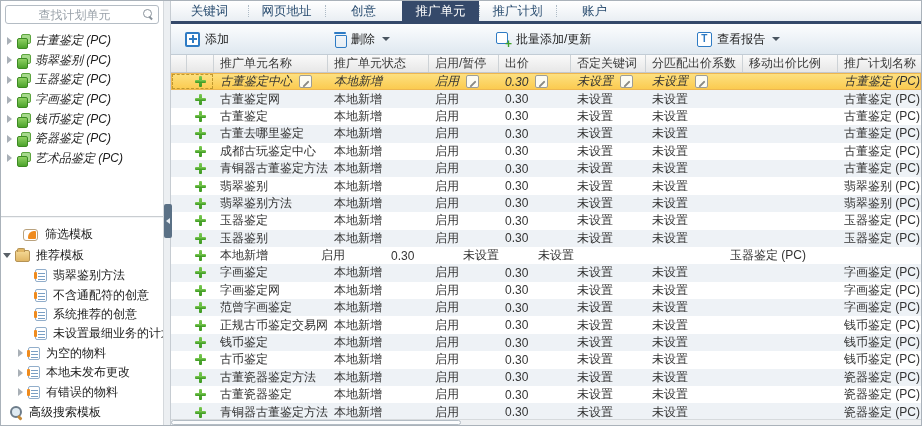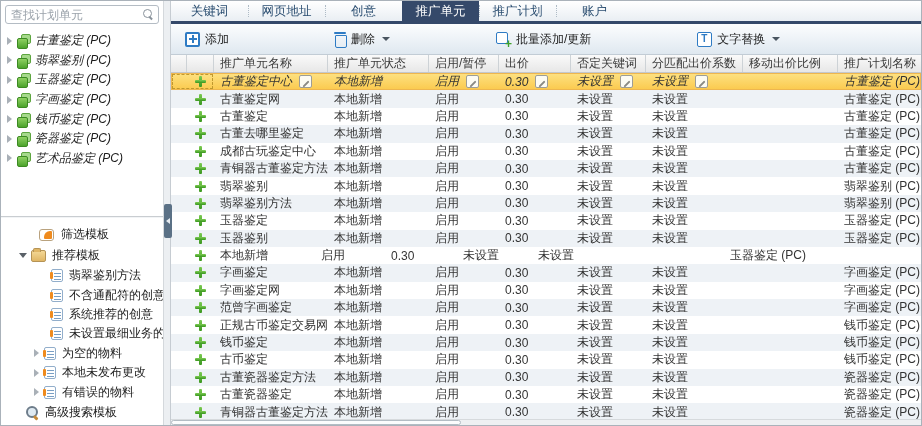--- a/index.html
+++ b/index.html
@@ -5,42 +5,42 @@
   * { margin:0; padding:0; box-sizing:border-box; }
   html,body { width:922px; height:426px; overflow:hidden;
     font-family:"Liberation Sans","DejaVu Sans",sans-serif; font-size:12px; color:#333; }
   .app { width:922px; height:426px; display:flex; background:#fff; border:1px solid #aab2ba; }
 
   
   .sidebar { width:162px; height:100%; display:flex; flex-direction:column; background:#fff; }
   .search-wrap { height:26px; padding:4px 4px 0 4px; }
   .search-box { position:relative; height:19px; border:1px solid #b4bcc4; border-radius:3px; background:#fff; }
   .search-box input { width:100%; height:100%; border:0; outline:0; padding:0 20px 0 5px;
-    font:12px "Liberation Sans","DejaVu Sans",sans-serif; color:#444; background:transparent; }
+    font:12px "Liberation Sans","DejaVu Sans",sans-serif; color:#444; background:transparent;text-align:center; }
   .search-box input::placeholder { color:#9aa2aa; }
   .mag { position:absolute; right:4px; top:3px; width:11px; height:11px; }
   .mag::before { content:""; position:absolute; left:0; top:0; width:7px; height:7px;
     border:1.5px solid #8a939c; border-radius:50%; }
   .mag::after { content:""; position:absolute; left:7px; top:7px; width:4px; height:1.7px;
     background:#8a939c; transform:rotate(45deg); transform-origin:0 0; }
 
   .tree { height:189px; padding-top:4px; overflow:hidden; }
   .tree-item { height:19.6px; display:flex; align-items:center; padding-left:6px; cursor:pointer; }
   .tw { width:0; height:0; border-top:4px solid transparent; border-bottom:4px solid transparent;
     border-left:5px solid #a9b0b7; margin-right:5px; flex:none; }
   .layers { position:relative; width:13px; height:13px; margin-right:5px; flex:none; }
   .layers::before { content:""; position:absolute; left:4px; top:0; width:8px; height:8px;
     background:#a6d98c; border:1px solid #5da53f; border-radius:2px; }
   .layers::after { content:""; position:absolute; left:0; top:4px; width:9px; height:9px;
     background:linear-gradient(#8fd162,#4ca32c); border:1px solid #3c8a22; border-radius:2px; }
   .tree-label { font-style:italic; color:#1c1c1c; white-space:nowrap; }
 
   .panel-divider { height:2px; border-top:1px solid #c9cdd1; background:#f2f4f6; }
 
-  .tpl-panel { flex:1; padding-top:6px;padding-left:16px; }
+  .tpl-panel { flex:1; padding-top:6px; }
   .tpl-item { height:21px; display:flex; align-items:center; cursor:pointer; white-space:nowrap; color:#222; }
   .tpl-sub { height:19.4px; }
   .arrow-exp { width:0; height:0; border-left:4px solid transparent; border-right:4px solid transparent;
     border-top:5px solid #5a6168; margin:0 4px 0 2px; flex:none; }
   .arrow-col { width:0; height:0; border-top:4px solid transparent; border-bottom:4px solid transparent;
     border-left:5px solid #a9b0b7; margin:0 5px 0 3px; flex:none; }
   .sp8{width:8px;flex:none}.sp22{width:22px;flex:none}.sp34{width:34px;flex:none}.sp14{width:14px;flex:none}
   .ic-filter { width:15px; height:12px; background:#fff; border:1px solid #b9a27e; border-radius:3px;
     position:relative; margin-right:7px; flex:none; overflow:hidden; }
   .ic-filter::after { content:""; position:absolute; right:1px; bottom:1px; width:8px; height:8px;
@@ -289,21 +289,21 @@
         <span class="caret"></span>
       </div>
       <span class="gap"></span>
       <div class="tbtn">
         <span class="ti ti-batch"></span>
         <span>批量添加/更新</span>
       </div>
       <span class="gap"></span>
       <div class="tbtn">
         <span class="ti ti-text"></span>
-        <span>文字替换</span>
+        <span>查看报告</span>
         <span class="caret"></span>
       </div>
       <span class="tsep"></span>
       <span class="gap"></span>
       <div class="tbtn">
         <span class="ti ti-restore"></span>
         <span>还原</span>
       </div>
       <span class="gap"></span>
       <div class="tbtn">

